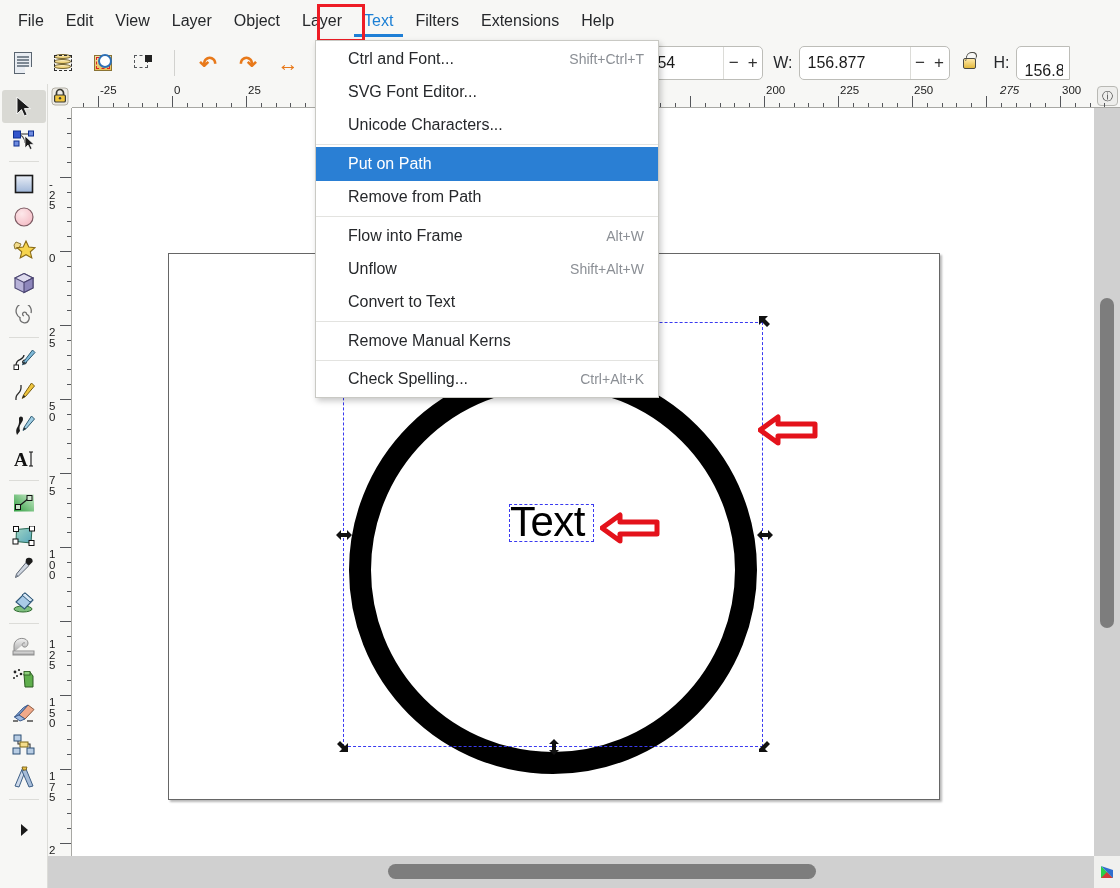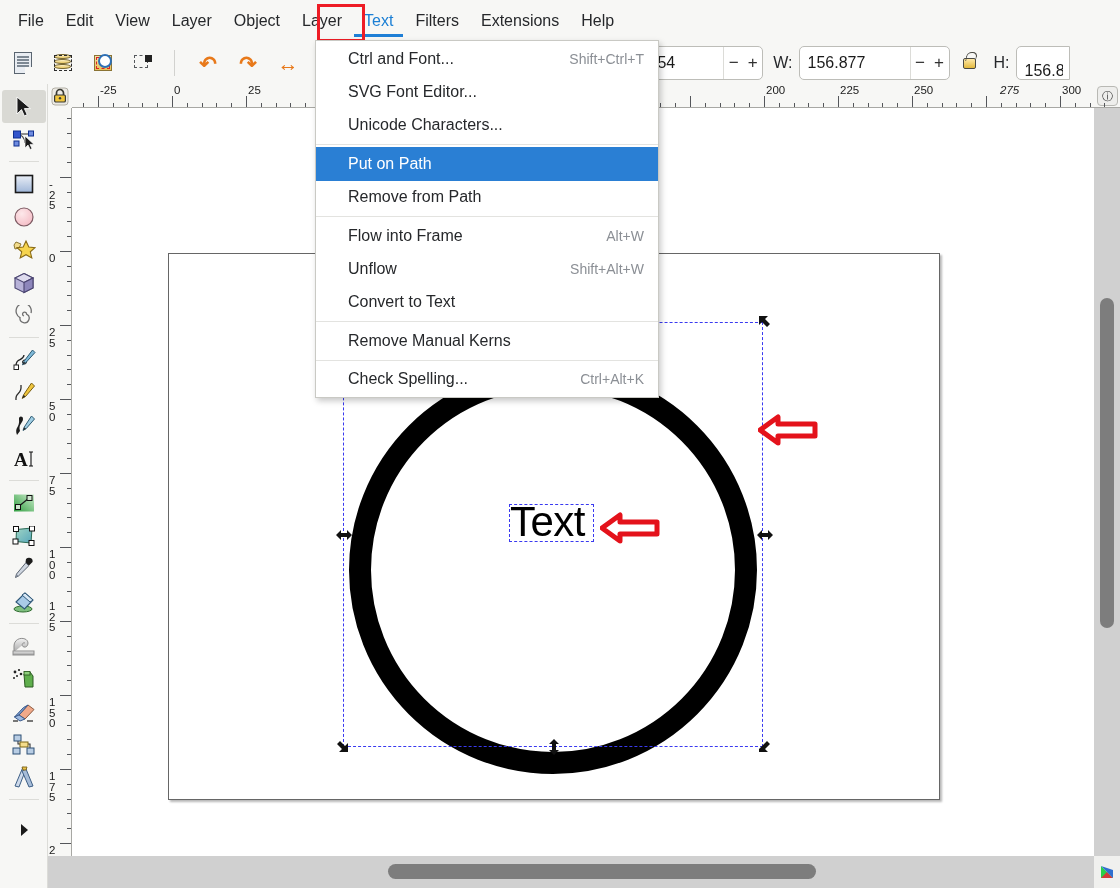--- a/index.html
+++ b/index.html
@@ -628,21 +628,21 @@
     <div class="vtick minor" style="top: 394.6px;"></div>
     <div class="vtick minor" style="top: 409.4px;"></div>
     <div class="vtick minor" style="top: 424.2px;"></div>
     <div class="vtick major" style="top: 439px;"></div>
     <div class="vlabel" style="top: 441px;">100</div>
     <div class="vtick minor" style="top: 453.8px;"></div>
     <div class="vtick minor" style="top: 468.6px;"></div>
     <div class="vtick minor" style="top: 483.4px;"></div>
     <div class="vtick minor" style="top: 498.2px;"></div>
     <div class="vtick major" style="top: 513px;"></div>
-    <div class="vlabel" style="top: 493px;">125</div>
+    <div class="vlabel" style="top: 531px;">125</div>
     <div class="vtick minor" style="top: 527.8px;"></div>
     <div class="vtick minor" style="top: 542.6px;"></div>
     <div class="vtick minor" style="top: 557.4px;"></div>
     <div class="vtick minor" style="top: 572.2px;"></div>
     <div class="vtick major" style="top: 587px;"></div>
     <div class="vlabel" style="top: 589px;">150</div>
     <div class="vtick minor" style="top: 601.8px;"></div>
     <div class="vtick minor" style="top: 616.6px;"></div>
     <div class="vtick minor" style="top: 631.4px;"></div>
     <div class="vtick minor" style="top: 646.2px;"></div>

